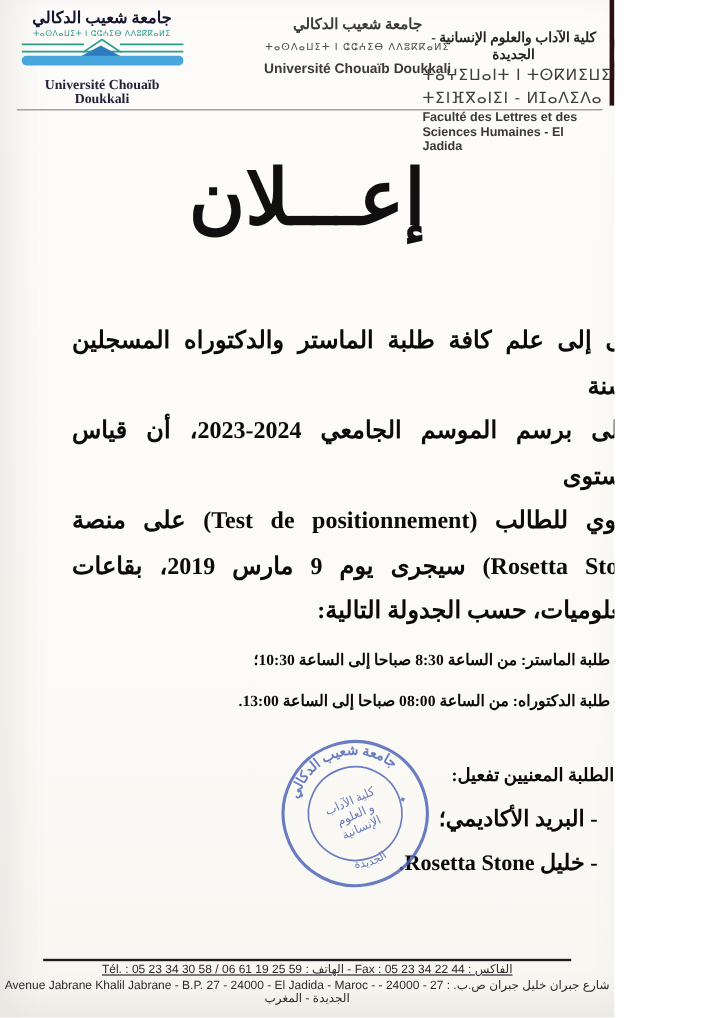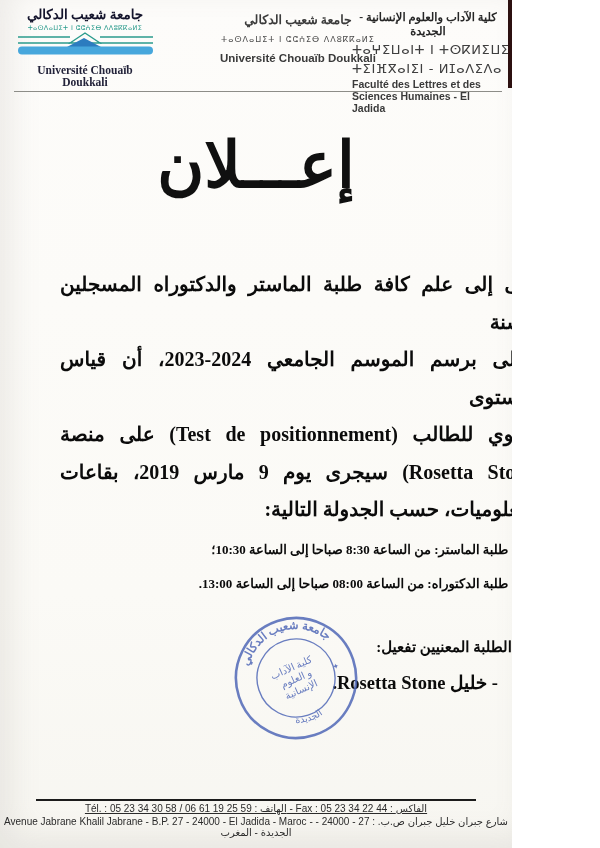--- a/index.html
+++ b/index.html
@@ -14,21 +14,21 @@
   .hdr-left .ar{font-size:13.5px;font-weight:bold;color:#14142c;direction:rtl;}
   .hdr-left .tif{font-size:6.5px;color:#2a9b8c;letter-spacing:.4px;margin-top:1px;
     font-family:"DejaVu Sans",sans-serif;white-space:nowrap;}
   .hdr-left .fr{font-size:11.5px;font-weight:bold;color:#23233a;margin-top:2px;}
   .hdr-center{position:absolute;left:202px;top:12px;width:192px;text-align:center;}
   .hdr-center .ar{font-size:12.5px;font-weight:bold;color:#3b3b3b;direction:rtl;}
   .hdr-center .tif{font-size:8px;color:#4c4c4c;letter-spacing:1px;margin-top:7px;
     font-family:"DejaVu Sans",sans-serif;white-space:nowrap;}
   .hdr-center .fr{font-size:11.5px;font-weight:bold;color:#3a3a3a;margin-top:8px;
     font-family:"Liberation Sans","DejaVu Sans",sans-serif;}
-  .hdr-right{position:absolute;left:352px;top:10px;width:152px;}
+  .hdr-right{position:absolute;left:352px;top:24px;width:152px;}
   .hdr-right .ar{font-size:11.5px;font-weight:bold;color:#262626;direction:rtl;text-align:center;}
   .hdr-right .tif{font-size:13px;color:#3f3f3f;letter-spacing:.6px;margin-top:4px;
     font-family:"DejaVu Sans",sans-serif;white-space:nowrap;}
   .hdr-right .fr{font-size:10.5px;font-weight:bold;color:#3a3a3a;margin-top:2px;
     font-family:"Liberation Sans","DejaVu Sans",sans-serif;}
   .seal{position:absolute;left:508px;top:2px;}
   .edge-strip{position:absolute;right:0;top:0;width:4px;height:88px;background:#2c1010;}
   .hdr-rule{position:absolute;left:14px;right:10px;top:91px;border-top:1.5px solid #8d8d88;}
   
   .title{position:absolute;left:0;right:0;top:96px;height:140px;text-align:center;
@@ -128,20 +128,21 @@
     <div class="jline">(Rosetta Stone) سيجرى يوم 9 مارس 2019، بقاعات</div>
     <div class="jline last">المعلوميات، حسب الجدولة التالية:</div>
 
     <div class="sched">
       <div class="item">- طلبة الماستر: من الساعة 8:30 صباحا إلى الساعة 10:30؛</div>
       <div class="item">- طلبة الدكتوراه: من الساعة 08:00 صباحا إلى الساعة 13:00.</div>
     </div>
 
     <div class="act-head">على الطلبة المعنيين تفعيل:</div>
     <div class="act-list">
+      <div class="item">- البريد الأكاديمي؛</div>
       <div class="item">- خليل Rosetta Stone.</div>
     </div>
   </div>
 
   <svg class="stamp" width="136" height="136" viewBox="0 0 136 136">
     <defs>
       <path id="stampTop" d="M 19,68 A 49,49 0 0 1 117,68"></path>
       <path id="stampBottom" d="M 23,68 A 45,45 0 0 0 113,68"></path>
     </defs>
     <g transform="rotate(-18 68 68)">

